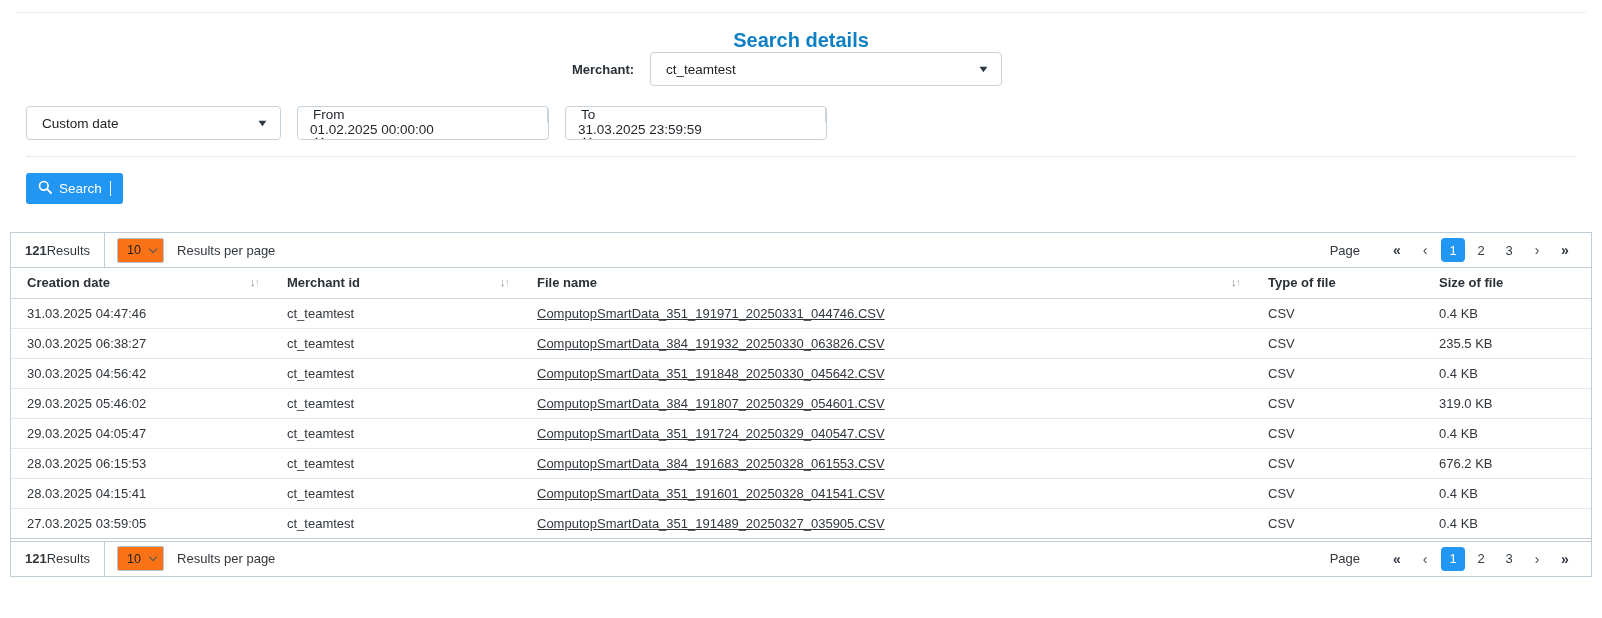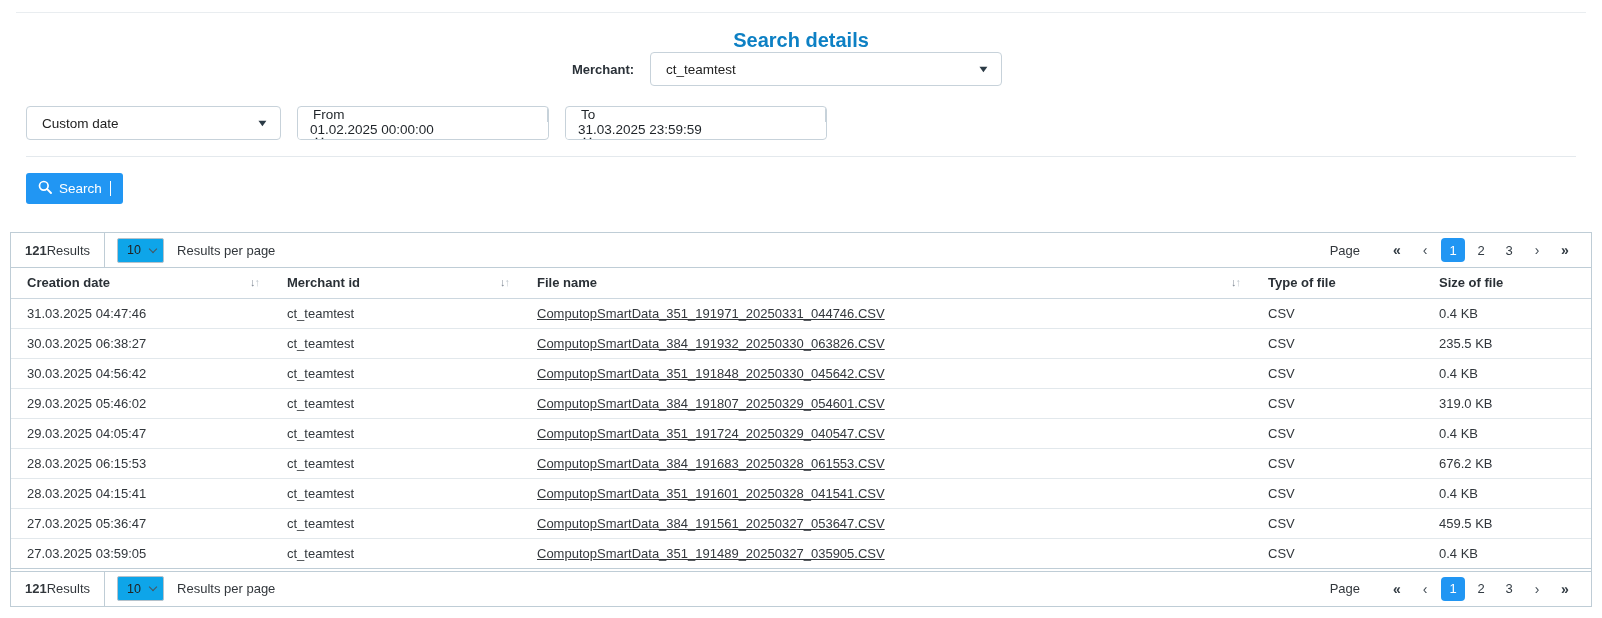--- a/index.html
+++ b/index.html
@@ -50,21 +50,21 @@
   .table-wrap { margin:14px 10px 0; border:1px solid #bfcdd6; background:#fff; }
   .bar { display:flex; align-items:center; justify-content:space-between; height:35px; font-size:13px; color:#32373c; }
   .bar-top { border-bottom:1px solid #bfcdd6; }
   .bar-bottom { border-top:1px solid #bfcdd6; margin-top:2px; }
   .bar-left { display:flex; align-items:center; height:100%; }
   .results-count { display:flex; align-items:center; height:100%; padding:0 14px; border-right:1px solid #bfcdd6;justify-content:space-between; }
   .results-count .num { font-weight:bold; }
   .select-mini { position:relative; display:inline-flex; align-items:center; margin-left:12px; }
   .select-mini select {
     appearance:none; -webkit-appearance:none; -moz-appearance:none;
-    border:1px solid #b6c2cb; border-radius:2px; background:#0ea5e9;
+    border:1px solid #b6c2cb; border-radius:2px; background:#f97316;
     height:25px; width:47px; padding:0 0 0 9px; font-size:12.5px; font-family:inherit; color:#222;
   }
   .select-mini .chev { position:absolute; right:8px; top:8px; width:6px; height:6px; border-right:1.4px solid #4a545c; border-bottom:1.4px solid #4a545c; transform:rotate(45deg); pointer-events:none; }
   .per-page-label { margin-left:13px; }
 
   .pagination { display:flex; align-items:center; padding-right:12px; }
   .pg-label { margin-right:23px; }
   .pg-item { min-width:24px; height:24px; display:flex; align-items:center; justify-content:center; margin:0 2px; font-size:13px; color:#333c44; cursor:pointer; user-select:none; }
   .pg-first, .pg-last { font-weight:bold; font-size:14px; }
   .pg-prev, .pg-next { font-size:14px; color:#414b54; }
@@ -269,27 +269,20 @@
   </tr>
 
   <tr>
     <td>28.03.2025 04:15:41</td>
     <td>ct_teamtest</td>
     <td><a class="file-link" href="#">ComputopSmartData_351_191601_20250328_041541.CSV</a></td>
     <td>CSV</td>
     <td>0.4 KB</td>
   </tr>
 
-  <tr>
-    <td>27.03.2025 05:36:47</td>
-    <td>ct_teamtest</td>
-    <td><a class="file-link" href="#">ComputopSmartData_384_191561_20250327_053647.CSV</a></td>
-    <td>CSV</td>
-    <td>459.5 KB</td>
-  </tr>
 
   <tr>
     <td>27.03.2025 03:59:05</td>
     <td>ct_teamtest</td>
     <td><a class="file-link" href="#">ComputopSmartData_351_191489_20250327_035905.CSV</a></td>
     <td>CSV</td>
     <td>0.4 KB</td>
   </tr>
 </tbody>
   </table>

